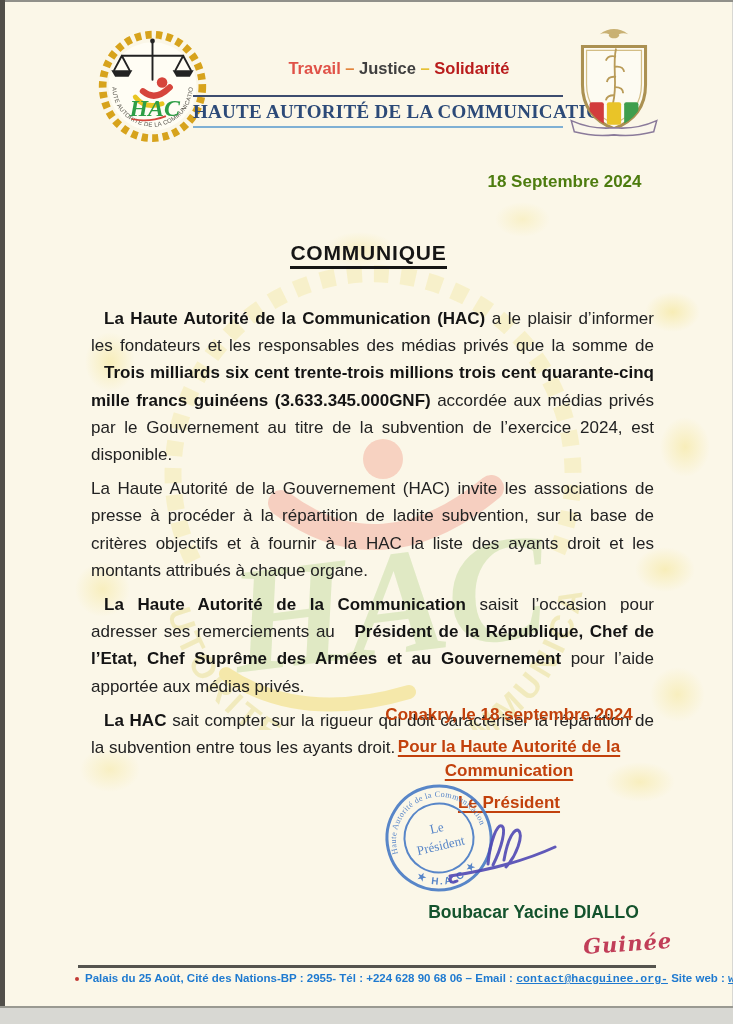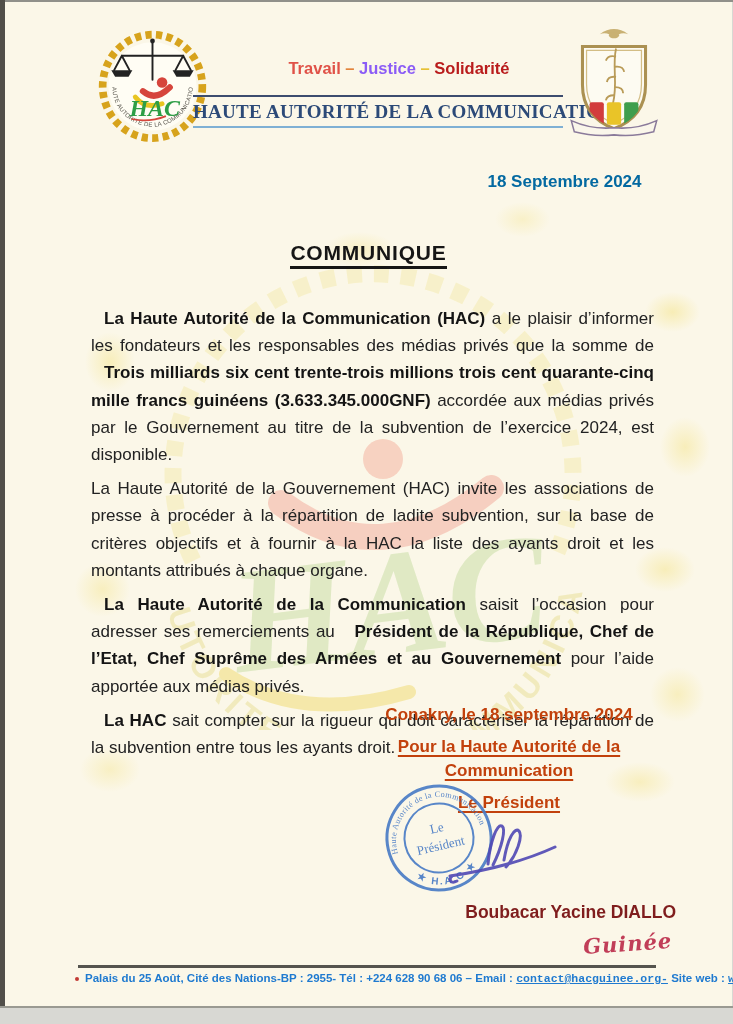--- a/index.html
+++ b/index.html
@@ -19,51 +19,51 @@
   }
   
   .hac-logo{position:absolute;left:90px;top:25px;width:115px;height:115px;z-index:3;}
   .coat{position:absolute;left:558px;top:20px;width:102px;height:120px;z-index:3;}
   .rep-title{position:absolute;left:200px;top:26px;width:380px;text-align:center;
     font-size:23px;font-weight:bold;color:#1f2937;letter-spacing:.4px;z-index:3;}
   .motto{position:absolute;left:200px;top:57px;width:380px;text-align:center;
     font-size:16.5px;font-weight:600;z-index:3;}
   .motto .m-red{color:#e05248;margin-left:8px;}
   .motto .m-sep1{color:#e2843c;}
-  .motto .m-yellow{color:#8b5cf6;}
+  .motto .m-yellow{color:#404040;}
   .motto .m-sep2{color:#e6c135;}
   .motto .m-green{color:#b91c1c;}
   .banner{position:absolute;left:188px;top:93px;width:370px;z-index:3;}
   .banner .line-top{height:2px;background:#3c4c6e;}
   .banner .inst{
     font-family:"Liberation Serif",serif;font-weight:bold;font-size:19px;
     color:#2c4a78;text-align:center;padding:4px 0 3px 0;letter-spacing:.3px;
     white-space:nowrap;}
   .banner .line-bottom{height:2px;background:#7fb0d4;}
   
   .date-line{position:absolute;left:452px;top:170px;width:215px;text-align:center;
-    font-size:17px;font-weight:bold;color:#0369a1;z-index:2;}
+    font-size:17px;font-weight:bold;color:#4d7c0f;z-index:2;}
   .doc-title-wrap{position:absolute;left:0;top:239px;width:727px;text-align:center;z-index:2;}
   .doc-title{display:inline-block;font-size:21px;font-weight:bold;color:#161616;
     letter-spacing:.8px;border-bottom:3px solid #161616;padding-bottom:1px;}
   
   .body-text{position:absolute;left:86px;top:303px;width:563px;z-index:2;
     font-size:17px;line-height:27.2px;color:#222;text-align:justify;}
   .body-text p{margin:0 0 7px 0;}
   .b{font-weight:bold;color:#141414;margin-left:13px;}
   
   .sig-block{position:absolute;left:328px;top:701px;width:352px;text-align:center;
     font-size:17px;font-weight:bold;color:#c2410c;z-index:2;line-height:24px;}
   .sig-block div{margin-bottom:8px;}
   .u{text-decoration:underline;text-decoration-thickness:2px;text-underline-offset:3px;}
   .stamp{position:absolute;left:374px;top:777px;width:120px;height:118px;z-index:3;
     transform:rotate(-13deg);opacity:.92;}
   .signature{position:absolute;left:437px;top:800px;width:120px;height:85px;z-index:4;opacity:.9;}
-  .signer{position:absolute;left:386px;top:900px;width:285px;text-align:right;
-    font-size:17.5px;font-weight:bold;color:#7f1d1d;z-index:2;}
+  .signer{position:absolute;left:386px;top:900px;width:285px;text-align:center;
+    font-size:17.5px;font-weight:bold;color:#14532d;z-index:2;}
   .guinee-script{position:absolute;left:578px;top:929px;z-index:2;
     font-family:"DejaVu Serif",serif;font-style:italic;font-weight:bold;
     font-size:21px;color:#c13e58;transform:rotate(-4deg);letter-spacing:1px;}
   
   .footer-rule{position:absolute;left:73px;top:963px;width:578px;height:3px;background:#55544e;z-index:2;}
   .footer{position:absolute;left:70px;top:970px;width:584px;text-align:center;
     font-size:11.5px;font-weight:bold;color:#1f7ad0;z-index:2;white-space:nowrap;}
   .footer .red-mark{display:inline-block;width:4px;height:4px;background:#c23a34;
     border-radius:50%;vertical-align:middle;margin-right:6px;}
   .flink{text-decoration:underline;cursor:pointer;font-family:Liberation Mono, monospace;}

